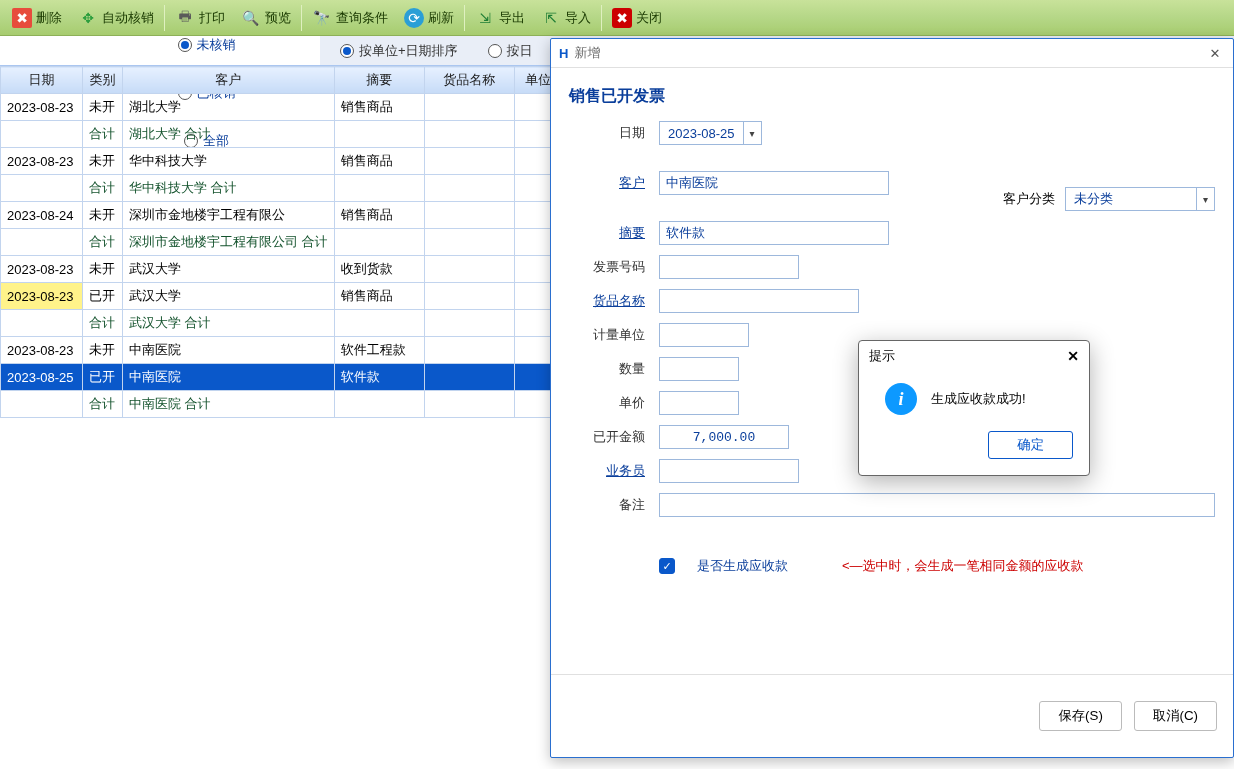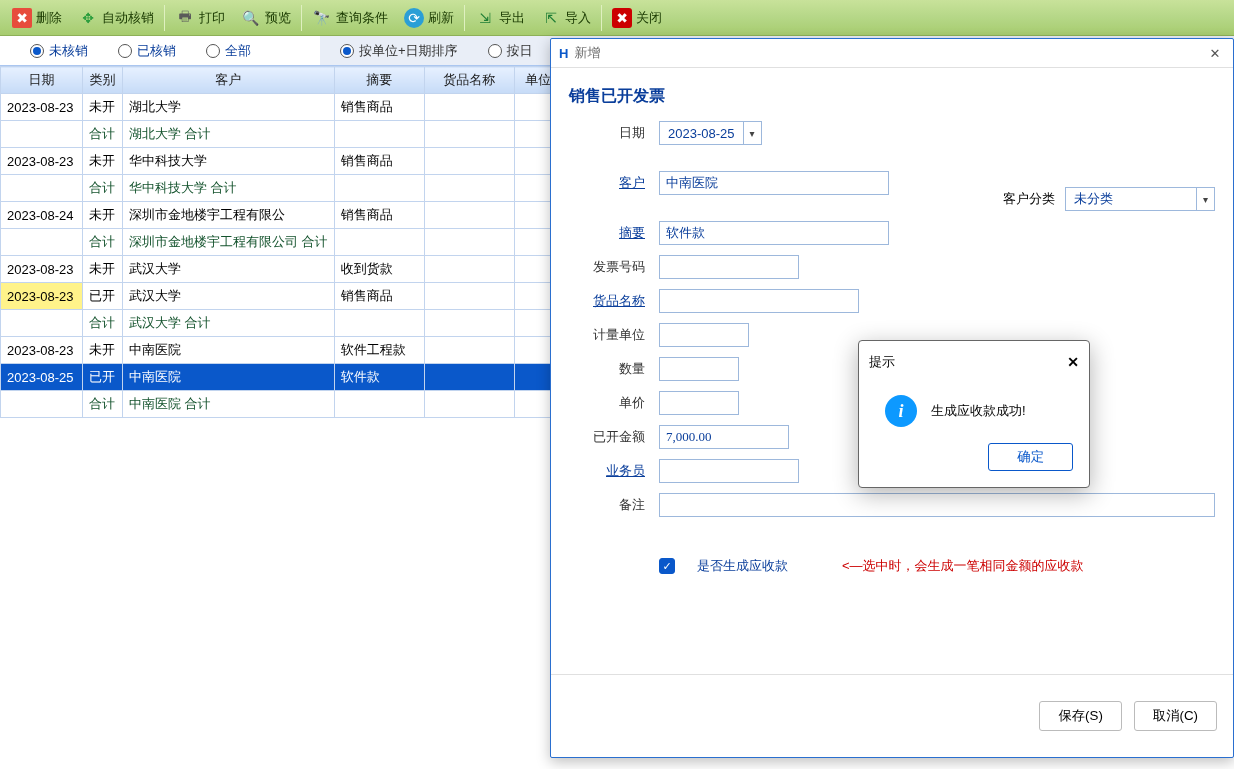--- a/index.html
+++ b/index.html
@@ -169,21 +169,21 @@
     cursor: pointer;
   }
   .txt {
     border: 1px solid #9db8dc;
     height: 24px;
     padding: 0 6px;
     font-size: 13px;
     color: #0a3e9b;
     background: #fff;
   }
-  .txt.right { text-align: left; font-family: Liberation Serif, serif; }
+  .txt.right { text-align: center; font-family: Liberation Mono, monospace; }
   .dd {
     display: inline-flex; align-items: center;
     border: 1px solid #9db8dc;
     height: 24px; background: #fff;
   }
   .dd .ddv { padding: 0 8px; color: #0a3e9b; min-width: 80px; }
   .dd .ddb {
     width: 18px; height: 100%;
     border-left: 1px solid #9db8dc;
     display: flex; align-items: center; justify-content: center;
@@ -226,21 +226,21 @@
     left: 858px;
     width: 232px;
     background: #fff;
     border: 1px solid #666;
     border-radius: 4px;
     box-shadow: 0 6px 24px rgba(0,0,0,0.3);
     z-index: 30;
   }
   .prompt-title {
     display: flex; justify-content: space-between; align-items: center;
-    padding: 12px 10px;
+    padding: 6px 10px;
     font-size: 13px;
   }
   .prompt-title .x { cursor: pointer; font-size: 14px; font-weight: bold;}
   .prompt-body {
     display: flex; align-items: center; gap: 14px;
     padding: 12px 18px 4px 26px;
   }
   .info-ico {
     width: 32px; height: 32px;
     background: #0d99ff;
@@ -308,21 +308,21 @@
     <span class="ico i-import">⇱</span>
     <span class="lab">导入</span>
   </div>
   <div class="sep"></div>
   <div class="tbtn">
     <span class="ico i-close">✖</span>
     <span class="lab">关闭</span>
   </div>
 </div>
 
-<div class="optbar" style="position:absolute;top:36px;left:0;width:384px;border-right:1px solid #aac6f0;">
+<div class="optbar" style="position:absolute;top:36px;left:0;width:384px;border-right:1px solid #aac6f0;flex-direction:column;">
   <div class="radio">
     <span class="rdot sel"></span>
     <span class="rlabel">未核销</span>
   </div>
   <div class="radio">
     <span class="rdot"></span>
     <span class="rlabel">已核销</span>
   </div>
   <div class="radio">
     <span class="rdot"></span>

